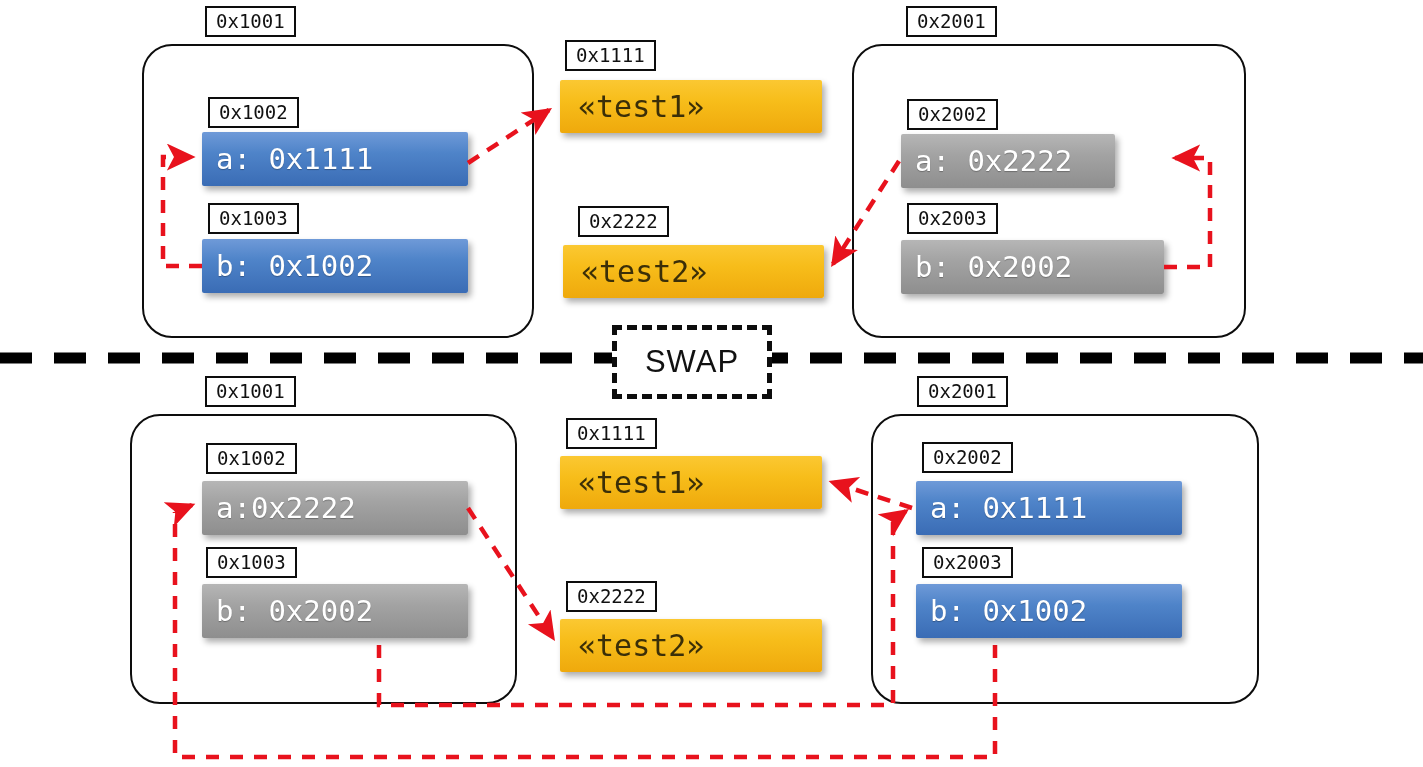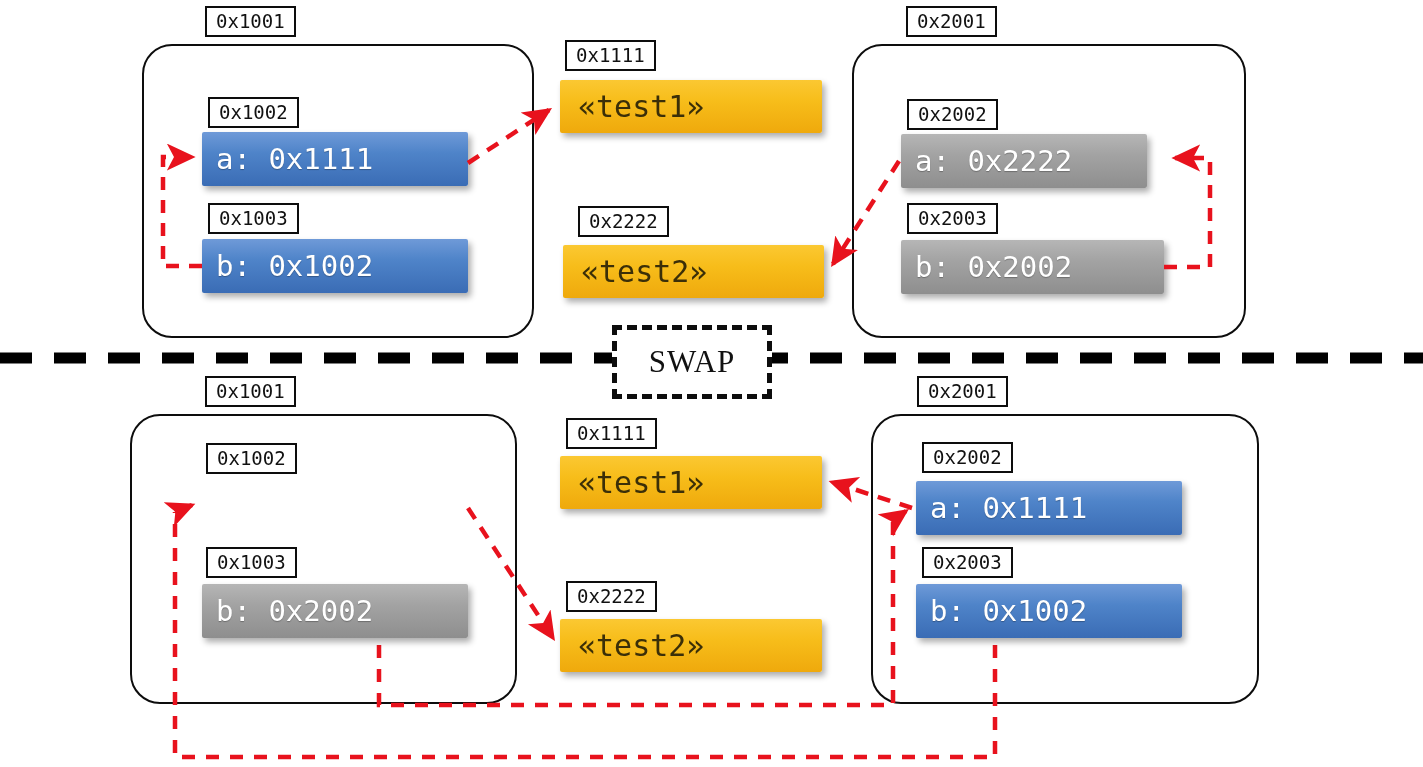--- a/index.html
+++ b/index.html
@@ -80,21 +80,21 @@
     left: 612px; top: 325px;
     width: 150px; height: 64px;
     border: 5px dashed #0d0d0d;
     background: #ffffff;
     z-index: 12;
     display: flex;
     align-items: center;
     justify-content: center;
   }
   #swap-label {
-    font-family: Liberation Serif, serif;
+    font-family: Liberation Sans, sans-serif;
     font-size: 31px;
     color: #111111;
     letter-spacing: 1px;
   }
   
   #arrows { position:absolute; left:0; top:0; width:1423px; height:767px; z-index: 28; pointer-events:none; }
   #arrows-back { position:absolute; left:0; top:0; width:1423px; height:767px; z-index: 6; pointer-events:none; }
 </style>
 </head>
 <body>
@@ -129,36 +129,37 @@
   <div class="addr" style="left:565px; top:40px;">0x1111</div>
   <div class="cell yellow" style="left:560px; top:80px; width:262px; height:53px;">«test1»</div>
 
   <div class="addr" style="left:578px; top:206px;">0x2222</div>
   <div class="cell yellow" style="left:563px; top:245px; width:261px; height:53px;">«test2»</div>
 
   <div class="addr" style="left:906px; top:6px;">0x2001</div>
   <div class="frame" style="left:852px; top:44px; width:390px; height:290px;"></div>
 
   <div class="addr" style="left:907px; top:99px;">0x2002</div>
-  <div class="cell gray" style="left:901px; top:134px; width:246px; height:54px;">a: 0x2222</div>
+  <div class="cell gray" style="left:901px; top:134px; width:214px; height:54px;">a: 0x2222</div>
 
   <div class="addr" style="left:907px; top:203px;">0x2003</div>
   <div class="cell gray" style="left:901px; top:240px; width:263px; height:54px;">b: 0x2002</div>
 
   <svg id="divider" viewBox="0 0 1423 12">
     <line x1="0" y1="6" x2="1423" y2="6" stroke="#000000" stroke-width="11" stroke-dasharray="32,22"></line>
   </svg>
   <div id="swap-box">
     <span id="swap-label">SWAP</span>
   </div>
 
   <div class="addr" style="left:205px; top:376px;">0x1001</div>
   <div class="frame" style="left:130px; top:414px; width:383px; height:286px;"></div>
 
   <div class="addr" style="left:206px; top:443px;">0x1002</div>
+  <div class="cell gray" style="left:202px; top:481px; width:266px; height:54px;">a:0x2222</div>
 
   <div class="addr" style="left:206px; top:547px;">0x1003</div>
   <div class="cell gray" style="left:202px; top:584px; width:266px; height:54px;">b: 0x2002</div>
 
   <div class="addr" style="left:566px; top:418px;">0x1111</div>
   <div class="cell yellow" style="left:560px; top:456px; width:262px; height:53px;">«test1»</div>
 
   <div class="addr" style="left:566px; top:581px;">0x2222</div>
   <div class="cell yellow" style="left:560px; top:619px; width:262px; height:53px;">«test2»</div>
 

